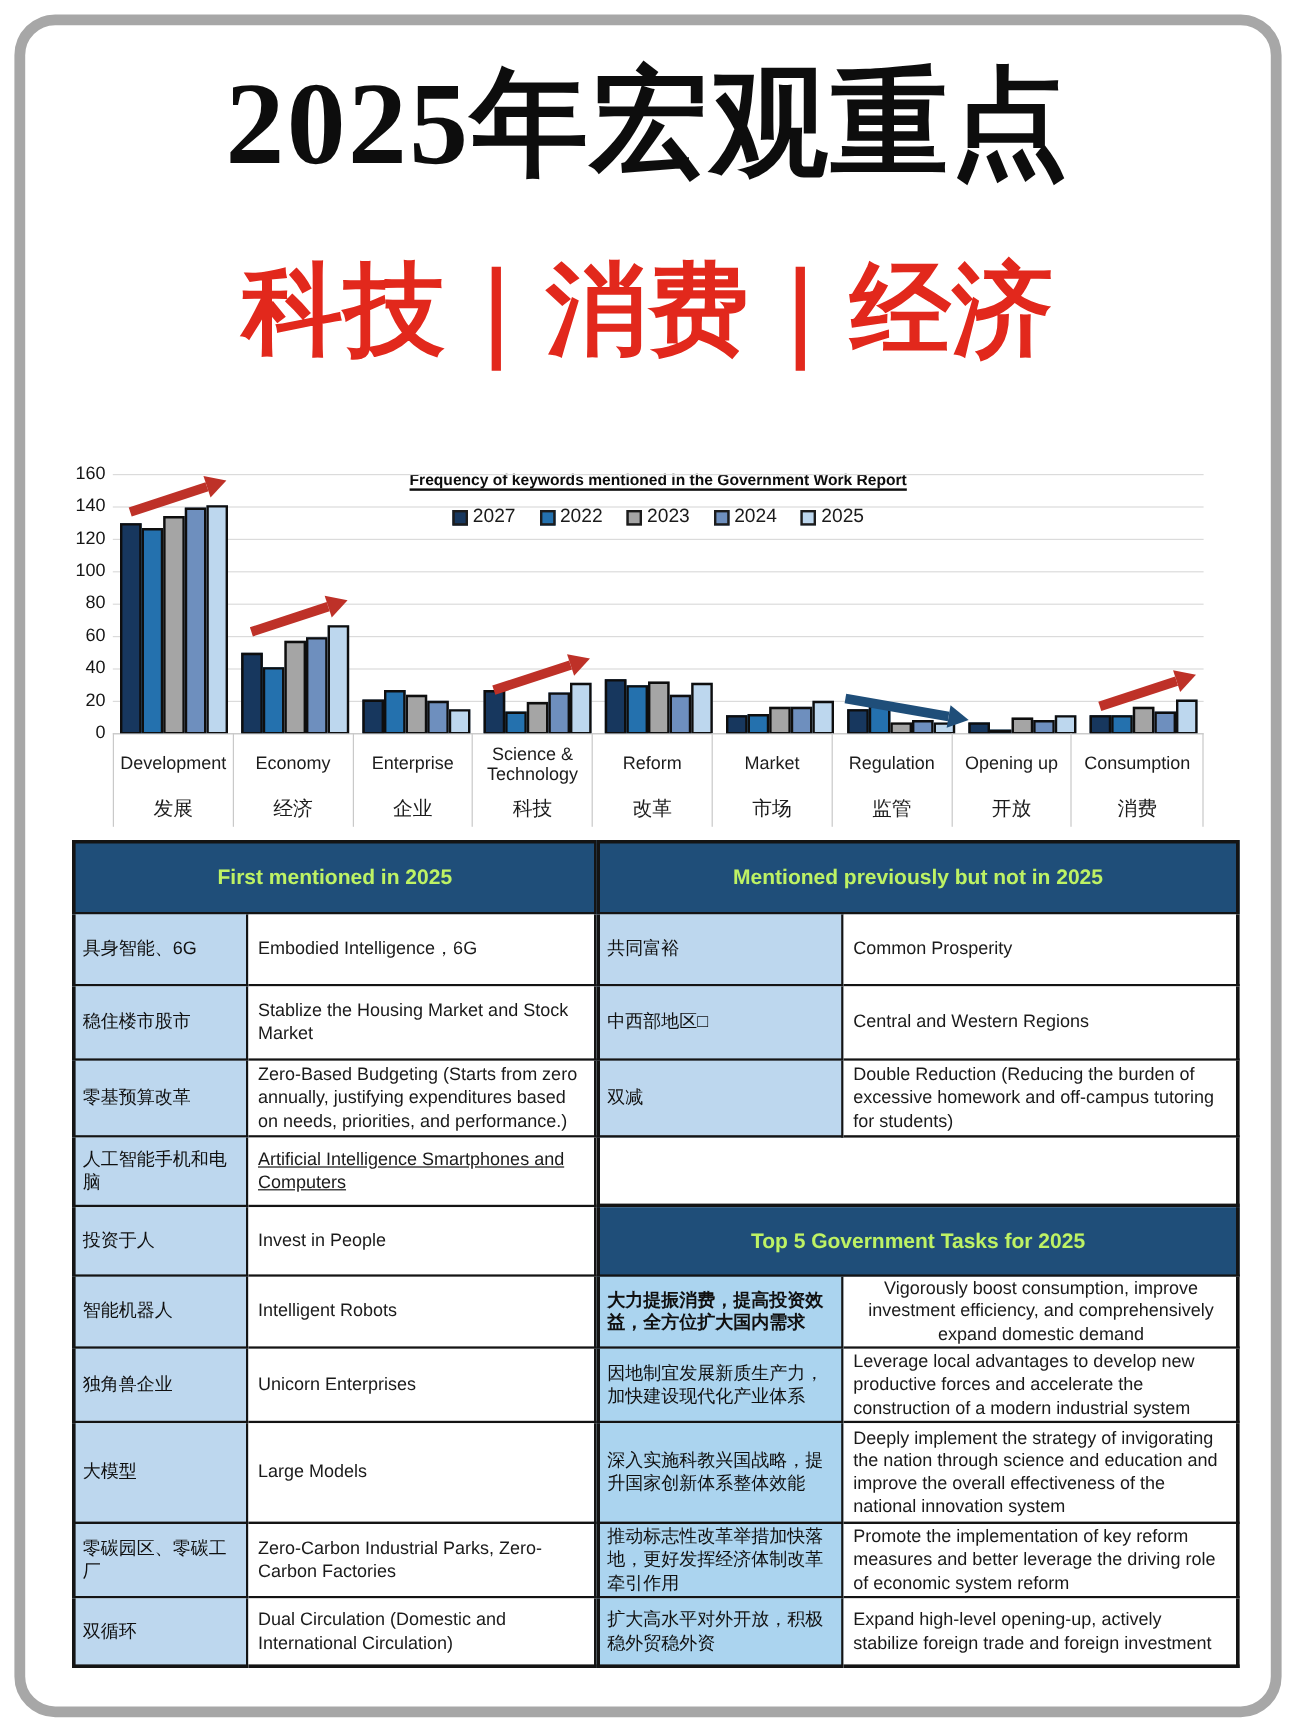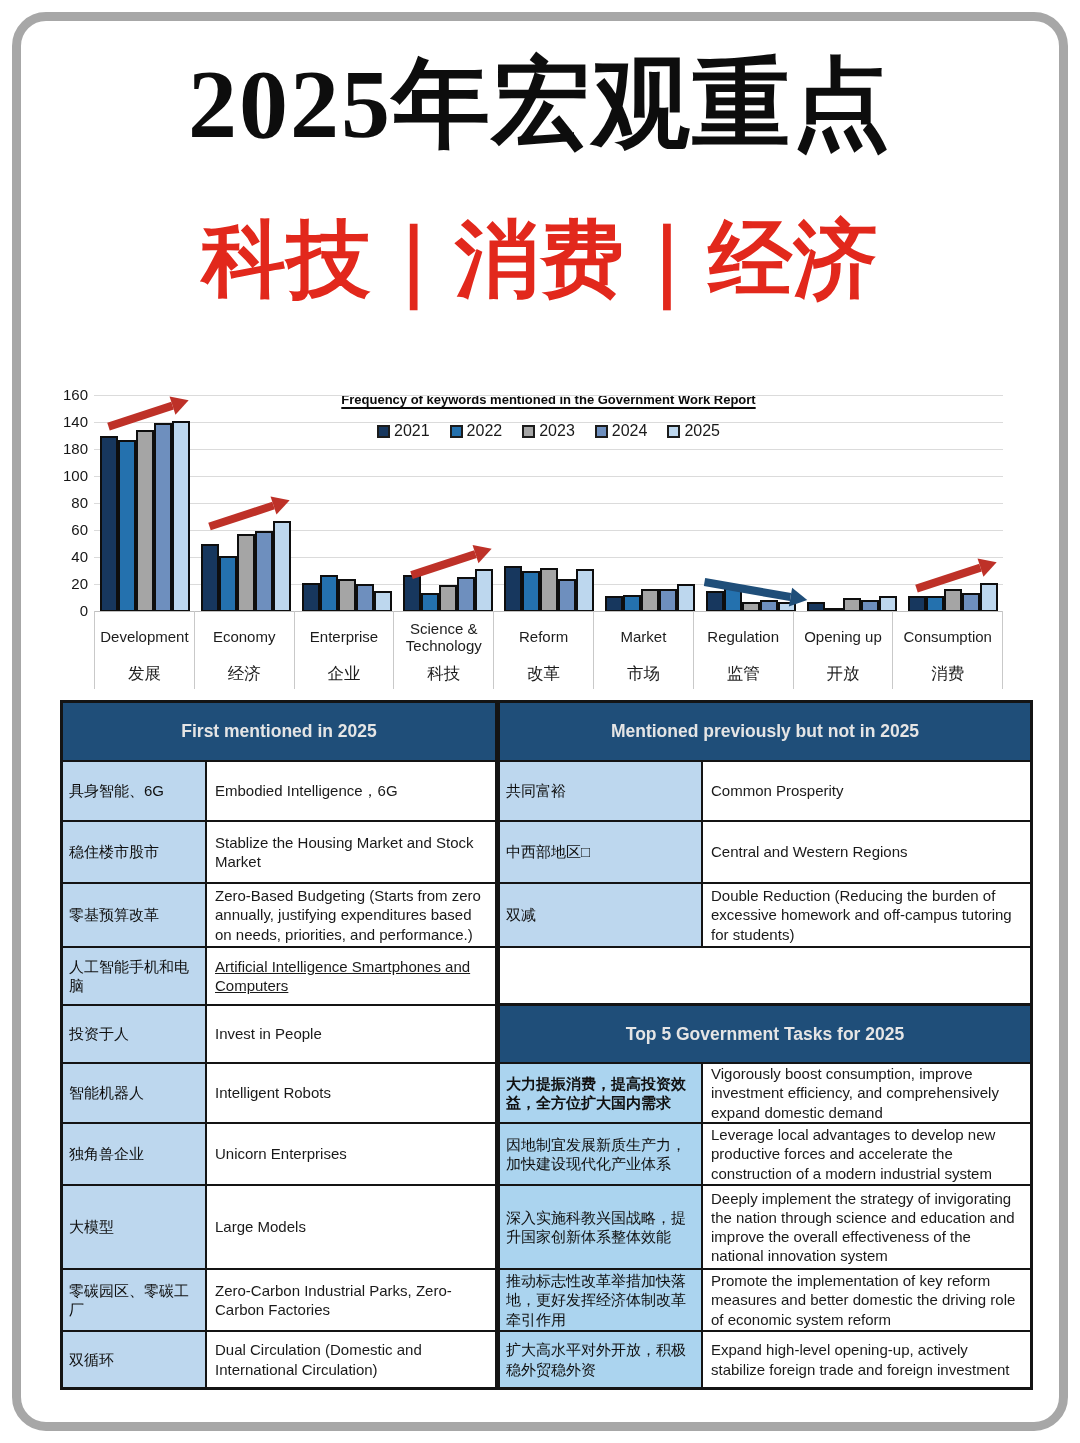--- a/index.html
+++ b/index.html
@@ -47,41 +47,41 @@
 
   
   .tables { position:absolute; top:700px; left:60px; width:973px; display:grid;
     grid-template-columns:147px 290px 206px 330px;
     grid-template-rows:62px 60px 62px 64px 58px 58px 60px 62px 84px 62px 58px; }
   .cell { box-sizing:border-box; display:flex; align-items:center;
     border-color:#141414; border-style:solid; border-width:0; overflow:hidden; }
   .zh { background:#BDD7EE; font-size:15px; line-height:1.3; padding:4px 4px 4px 6px; color:#101010; }
   .zh2 { background:#ABD4EF; }
   .en { background:#ffffff; font-size:15px; line-height:1.28; padding:5px 6px 5px 8px; color:#1a1a1a; }
-  .th { background:#1F4E79; color:#e5e5e5; font-weight:bold; font-size:17.5px;
+  .th { background:#1F4E79; color:#bef264; font-weight:bold; font-size:17.5px;
     justify-content:center; text-align:center; }
   .th-left  { grid-area:1 / 1 / 2 / 3; border-width:3px 2px 2px 3px; }
   .th-right { grid-area:1 / 3 / 2 / 5; border-width:3px 3px 2px 3px; }
   .cell-empty { grid-area:5 / 3 / 6 / 5; background:#fff; border-width:0 3px 3px 3px; }
   .th-top5  { grid-area:6 / 3 / 7 / 5; border-width:0 3px 2px 3px; }
 </style>
 </head>
 <body>
 
 <div class="frame"></div>
 
 <h1 class="main-title">2025年宏观重点</h1>
 <div class="sub-title">科技｜消费｜经济</div>
 
 <div class="chart">
   <div class="chart-title">Frequency of keywords mentioned in the Government Work Report</div>
   <div class="legend" id="legend">
       <div class="legend-item">
         <span class="legend-swatch" style="background: rgb(23, 55, 94);"></span>
-        <span>2021</span>
+        <span>2027</span>
       </div>
       <div class="legend-item">
         <span class="legend-swatch" style="background: rgb(36, 113, 174);"></span>
         <span>2022</span>
       </div>
       <div class="legend-item">
         <span class="legend-swatch" style="background: rgb(165, 165, 165);"></span>
         <span>2023</span>
       </div>
       <div class="legend-item">
@@ -93,21 +93,21 @@
         <span>2025</span>
       </div>
     </div>
   <div id="ylabels">
       <div class="y-label" style="top: 216px;">0</div>
       <div class="y-label" style="top: 189px;">20</div>
       <div class="y-label" style="top: 162px;">40</div>
       <div class="y-label" style="top: 135px;">60</div>
       <div class="y-label" style="top: 108px;">80</div>
       <div class="y-label" style="top: 81px;">100</div>
-      <div class="y-label" style="top: 54px;">180</div>
+      <div class="y-label" style="top: 54px;">120</div>
       <div class="y-label" style="top: 27px;">140</div>
       <div class="y-label" style="top: 0px;">160</div>
     </div>
   <div class="plot" id="plot">
       <div class="grid-line" style="top: 0px;"></div>
       <div class="grid-line" style="top: 27px;"></div>
       <div class="grid-line" style="top: 54px;"></div>
       <div class="grid-line" style="top: 81px;"></div>
       <div class="grid-line" style="top: 108px;"></div>
       <div class="grid-line" style="top: 135px;"></div>
@@ -321,40 +321,40 @@
     </div>
     <div class="cell zh" style="grid-area: 4 / 3; border-width: 0px 2px 2px 3px;">
       <span>双减</span>
     </div>
     <div class="cell en" style="grid-area: 4 / 4; border-width: 0px 3px 2px 0px;">
       <span>Double Reduction (Reducing the burden of excessive homework and off-campus tutoring for students)</span>
     </div>
     <div class="cell zh zh2" style="grid-area: 7 / 3; border-width: 0px 2px 2px 3px; font-weight: bold;">
       <span>大力提振消费，提高投资效益，全方位扩大国内需求</span>
     </div>
-    <div class="cell en" style="grid-area: 7 / 4; border-width: 0px 3px 2px 0px;">
+    <div class="cell en" style="grid-area: 7 / 4; border-width: 0px 3px 2px 0px; text-align: center;">
       <span>Vigorously boost consumption, improve investment efficiency, and comprehensively expand domestic demand</span>
     </div>
     <div class="cell zh zh2" style="grid-area: 8 / 3; border-width: 0px 2px 2px 3px;">
       <span>因地制宜发展新质生产力，加快建设现代化产业体系</span>
     </div>
     <div class="cell en" style="grid-area: 8 / 4; border-width: 0px 3px 2px 0px;">
       <span>Leverage local advantages to develop new productive forces and accelerate the construction of a modern industrial system</span>
     </div>
     <div class="cell zh zh2" style="grid-area: 9 / 3; border-width: 0px 2px 2px 3px;">
       <span>深入实施科教兴国战略，提升国家创新体系整体效能</span>
     </div>
     <div class="cell en" style="grid-area: 9 / 4; border-width: 0px 3px 2px 0px;">
       <span>Deeply implement the strategy of invigorating the nation through science and education and improve the overall effectiveness of the national innovation system</span>
     </div>
     <div class="cell zh zh2" style="grid-area: 10 / 3; border-width: 0px 2px 2px 3px;">
       <span>推动标志性改革举措加快落地，更好发挥经济体制改革牵引作用</span>
     </div>
     <div class="cell en" style="grid-area: 10 / 4; border-width: 0px 3px 2px 0px;">
-      <span>Promote the implementation of key reform measures and better domestic the driving role of economic system reform</span>
+      <span>Promote the implementation of key reform measures and better leverage the driving role of economic system reform</span>
     </div>
     <div class="cell zh zh2" style="grid-area: 11 / 3; border-width: 0px 2px 3px 3px;">
       <span>扩大高水平对外开放，积极稳外贸稳外资</span>
     </div>
     <div class="cell en" style="grid-area: 11 / 4; border-width: 0px 3px 3px 0px;">
       <span>Expand high-level opening-up, actively stabilize foreign trade and foreign investment</span>
     </div>
   </div>
 
 </body></html>

